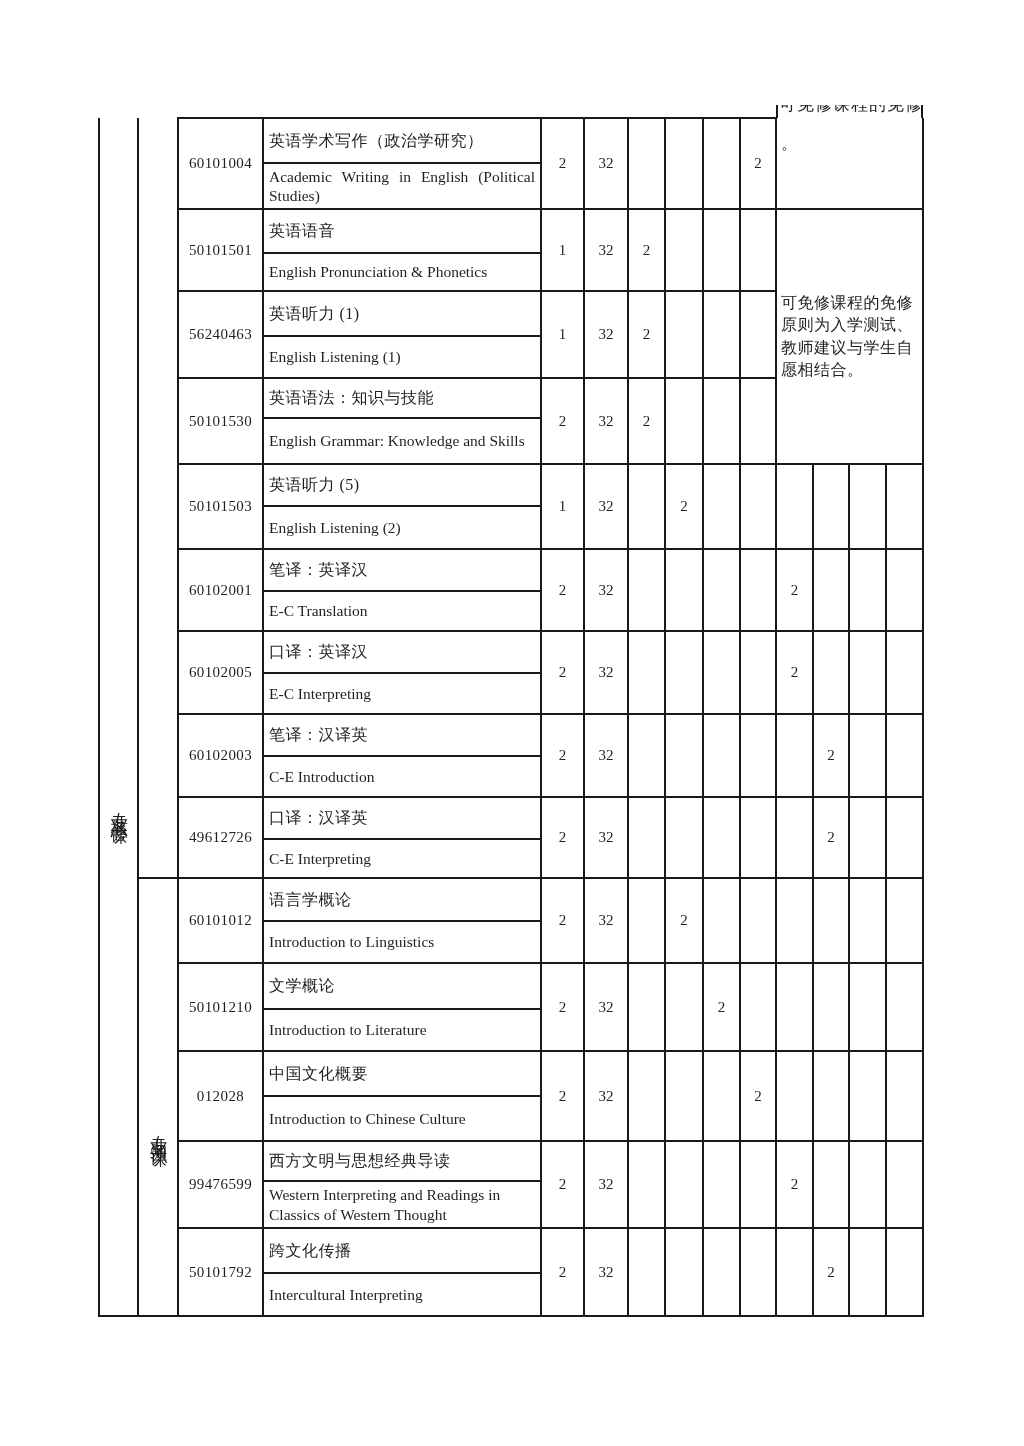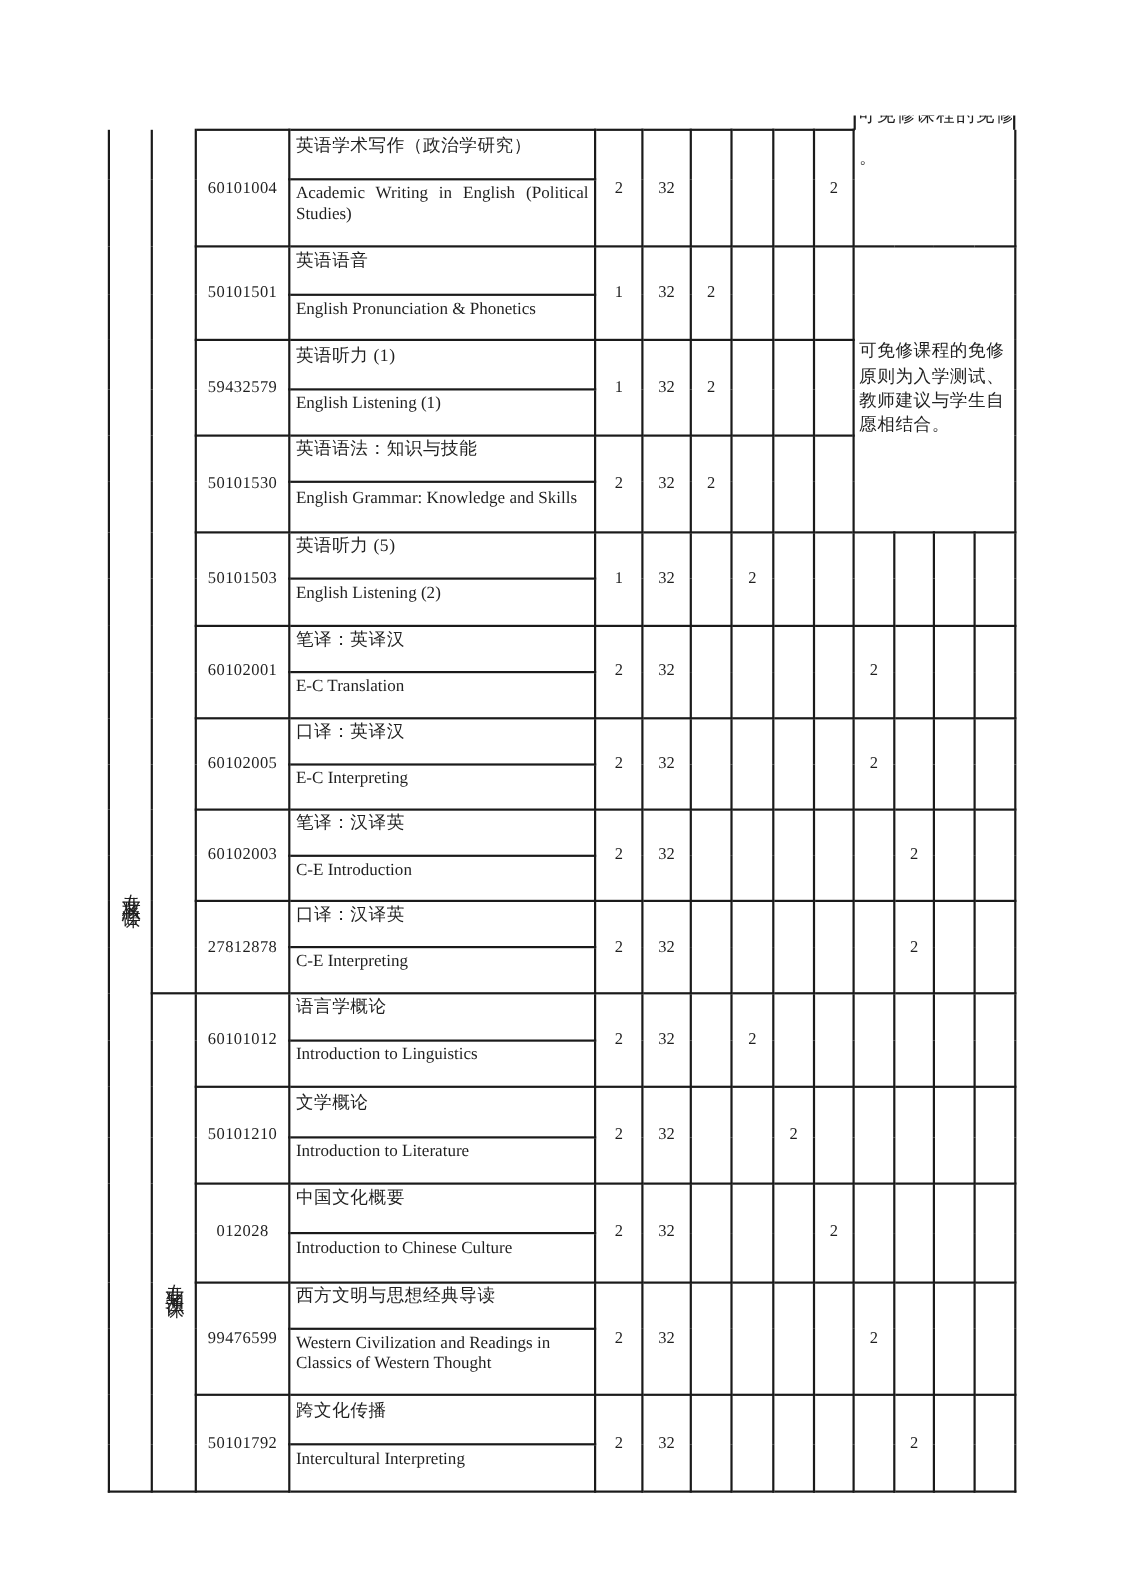--- a/index.html
+++ b/index.html
@@ -4,21 +4,21 @@
 <style>
   html,body{margin:0;padding:0;background:#fff;}
   #page{position:relative;width:1024px;height:1446px;background:#fff;overflow:hidden;
         font-family:"Liberation Serif","DejaVu Serif",serif;color:#1f1f1f;}
   table.sched{position:absolute;left:98px;top:117px;width:824px;border-collapse:collapse;table-layout:fixed;}
   td{border:2px solid #1a1a1a;vertical-align:middle;text-align:center;padding:0;
      font-size:15px;line-height:1.25;overflow:visible;}
   
   td.cut-top{border-top:none;}
   td.code{font-size:15px;letter-spacing:.4px;}
-  td.name{text-align:left;padding:2px 5px 18px 5px;}
+  td.name{text-align:left;padding:2px 5px 2px 5px;}
   td.zh{font-size:16px;letter-spacing:.5px;}
   td.en{font-size:15.5px;}
   td.en.justify{text-align:justify;}
   td.num{font-size:15px;}
   td.cat-outer{position:relative;}
   .vlabel{display:inline-block;writing-mode:vertical-rl;text-orientation:upright;
           font-size:17px;letter-spacing:4px;line-height:1.1;}
   .vcore{position:absolute;top:680px;left:50%;transform:translateX(-50%);}
   .vknow{transform:translateY(36px);}
   td.notes-top{position:relative;vertical-align:top;text-align:left;}
@@ -86,21 +86,21 @@
   <td class="num" rowspan="2"></td>
   <td class="num" rowspan="2"></td>
   <td class="num" rowspan="2"></td>
   <td class="notes-mid" colspan="4" rowspan="6">可免修课程的免修原则为入学测试、教师建议与学生自愿相结合。</td>
 </tr>
 <tr style="height:38px">
   <td class="name en">English Pronunciation &amp; Phonetics</td>
 </tr>
 
 <tr style="height:45px">
-  <td class="code" rowspan="2">59432579</td>
+  <td class="code" rowspan="2">56240463</td>
   <td class="name zh">英语听力 (1)</td>
   <td class="num" rowspan="2">1</td>
   <td class="num" rowspan="2">32</td>
   <td class="num" rowspan="2">2</td>
   <td class="num" rowspan="2"></td>
   <td class="num" rowspan="2"></td>
   <td class="num" rowspan="2"></td>
 </tr>
 <tr style="height:42px">
   <td class="name en">English Listening (1)</td>
@@ -186,21 +186,21 @@
   <td class="num" rowspan="2"></td>
   <td class="num" rowspan="2">2</td>
   <td class="num" rowspan="2"></td>
   <td class="num" rowspan="2"></td>
 </tr>
 <tr style="height:41px">
   <td class="name en">C-E Introduction</td>
 </tr>
 
 <tr style="height:42px">
-  <td class="code" rowspan="2">27812878</td>
+  <td class="code" rowspan="2">49612726</td>
   <td class="name zh">口译：汉译英</td>
   <td class="num" rowspan="2">2</td>
   <td class="num" rowspan="2">32</td>
   <td class="num" rowspan="2"></td>
   <td class="num" rowspan="2"></td>
   <td class="num" rowspan="2"></td>
   <td class="num" rowspan="2"></td>
   <td class="num" rowspan="2"></td>
   <td class="num" rowspan="2">2</td>
   <td class="num" rowspan="2"></td>
@@ -275,21 +275,21 @@
   <td class="num" rowspan="2"></td>
   <td class="num" rowspan="2"></td>
   <td class="num" rowspan="2"></td>
   <td class="num" rowspan="2"></td>
   <td class="num" rowspan="2">2</td>
   <td class="num" rowspan="2"></td>
   <td class="num" rowspan="2"></td>
   <td class="num" rowspan="2"></td>
 </tr>
 <tr style="height:47px">
-  <td class="name en">Western Civilization and Readings in Classics of Western Thought</td>
+  <td class="name en">Western Interpreting and Readings in Classics of Western Thought</td>
 </tr>
 
 <tr style="height:45px">
   <td class="code" rowspan="2">50101792</td>
   <td class="name zh">跨文化传播</td>
   <td class="num" rowspan="2">2</td>
   <td class="num" rowspan="2">32</td>
   <td class="num" rowspan="2"></td>
   <td class="num" rowspan="2"></td>
   <td class="num" rowspan="2"></td>

